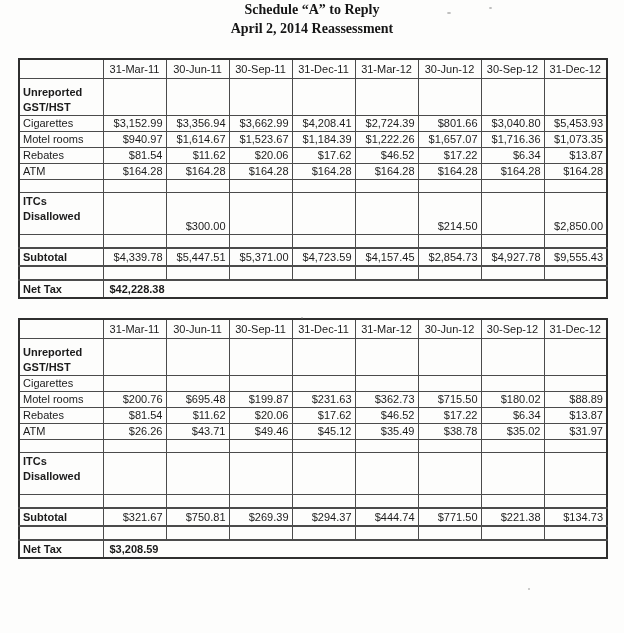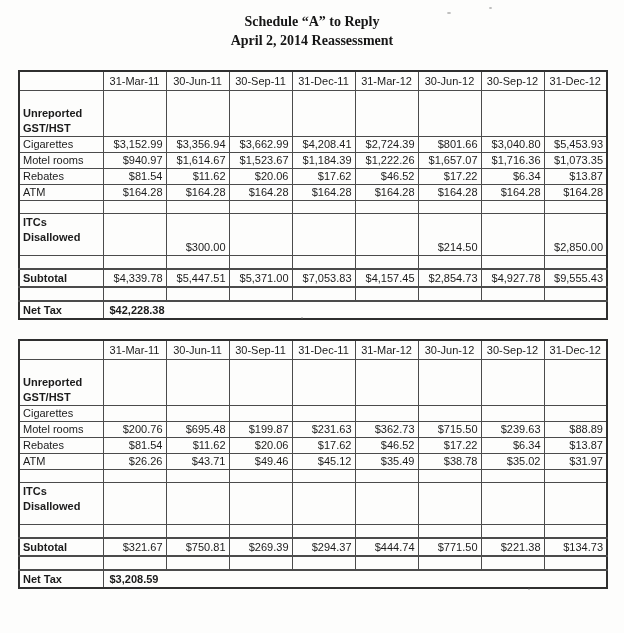--- a/index.html
+++ b/index.html
@@ -10,21 +10,21 @@
   .page {
     position: relative;
     width: 624px;
     height: 633px;
     background: #fdfdfc;
     font-family: "Liberation Sans", sans-serif;
     color: #1b1b1b;
     overflow: hidden;
   }
   .doc-title {
-    margin-top: 13px;
+    margin-top: 1px;
     text-align: center;
     font-family: "Liberation Serif", serif;
     font-weight: bold;
     font-size: 14px;
     line-height: 1.35;
     color: #161616;
   }
   .doc-title.second {
     margin-top: 49px;
   }
@@ -57,21 +57,21 @@
   }
   td.val {
     text-align: right;
     padding-right: 3px;
   }
   tr.row-data td    { height: 15px; }
   tr.row-spacer td  { height: 12px; }
   tr.row-group td {
     height: 30px;
     vertical-align: top;
-    padding-top: 15px;
+    padding-top: 6px;
   }
   tr.row-group td.label { font-weight: bold; line-height: 1.35; }
   tr.row-group-bottom td {
     height: 38px;
     vertical-align: bottom;
     padding-bottom: 2px;
     margin-top: 28px;
   }
   tr.row-group-bottom td.label {
     vertical-align: top;
@@ -224,21 +224,21 @@
           <td class="val"></td>
           <td class="val"></td>
           <td class="val"></td>
           <td class="val"></td>
         </tr>
         <tr class="row-subtotal">
           <td class="label">Subtotal</td>
           <td class="val">$4,339.78</td>
           <td class="val">$5,447.51</td>
           <td class="val">$5,371.00</td>
-          <td class="val">$7,053.83</td>
+          <td class="val">$4,723.59</td>
           <td class="val">$4,157.45</td>
           <td class="val">$2,854.73</td>
           <td class="val">$4,927.78</td>
           <td class="val">$9,555.43</td>
         </tr>
         <tr class="row-spacer">
           <td class="label"></td>
           <td class="val"></td>
           <td class="val"></td>
           <td class="val"></td>
@@ -305,21 +305,21 @@
           <td class="val"></td>
         </tr>
         <tr class="row-data">
           <td class="label">Motel rooms</td>
           <td class="val">$200.76</td>
           <td class="val">$695.48</td>
           <td class="val">$199.87</td>
           <td class="val">$231.63</td>
           <td class="val">$362.73</td>
           <td class="val">$715.50</td>
-          <td class="val">$239.63</td>
+          <td class="val">$180.02</td>
           <td class="val">$88.89</td>
         </tr>
         <tr class="row-data">
           <td class="label">Rebates</td>
           <td class="val">$81.54</td>
           <td class="val">$11.62</td>
           <td class="val">$20.06</td>
           <td class="val">$17.62</td>
           <td class="val">$46.52</td>
           <td class="val">$17.22</td>

